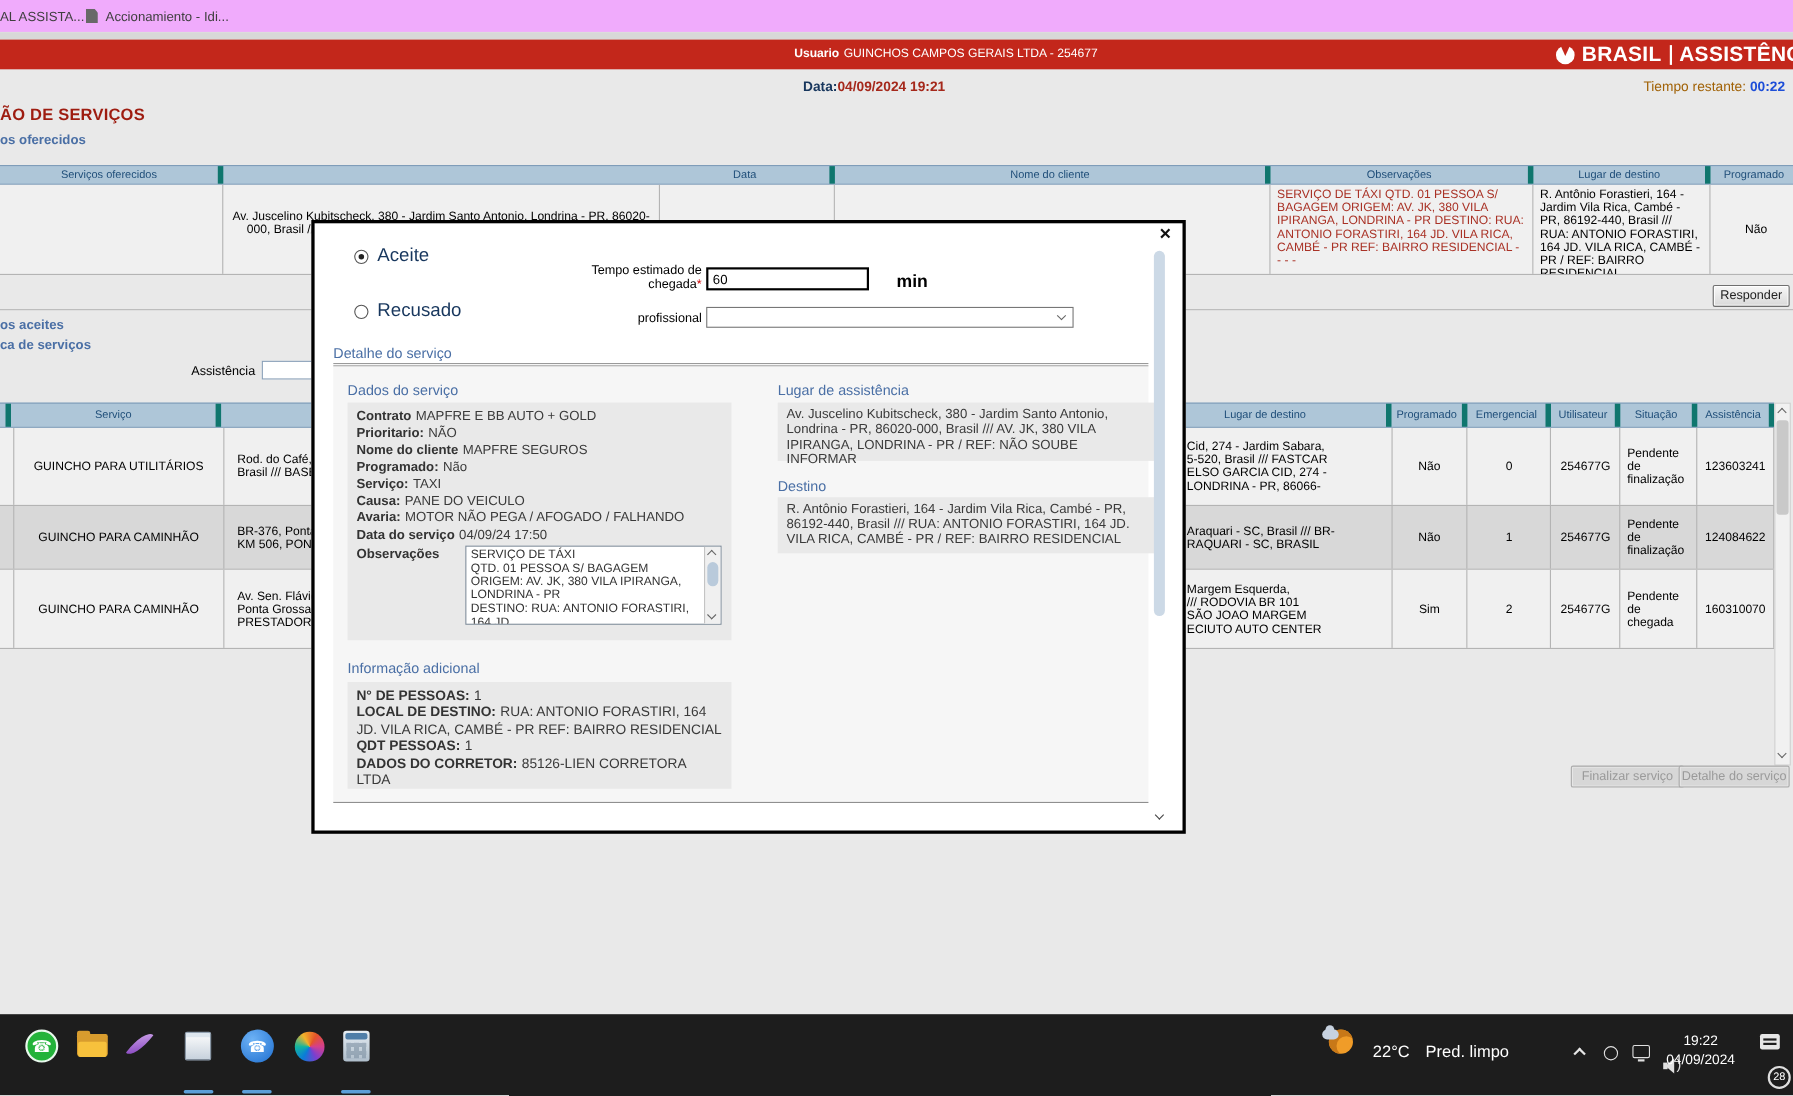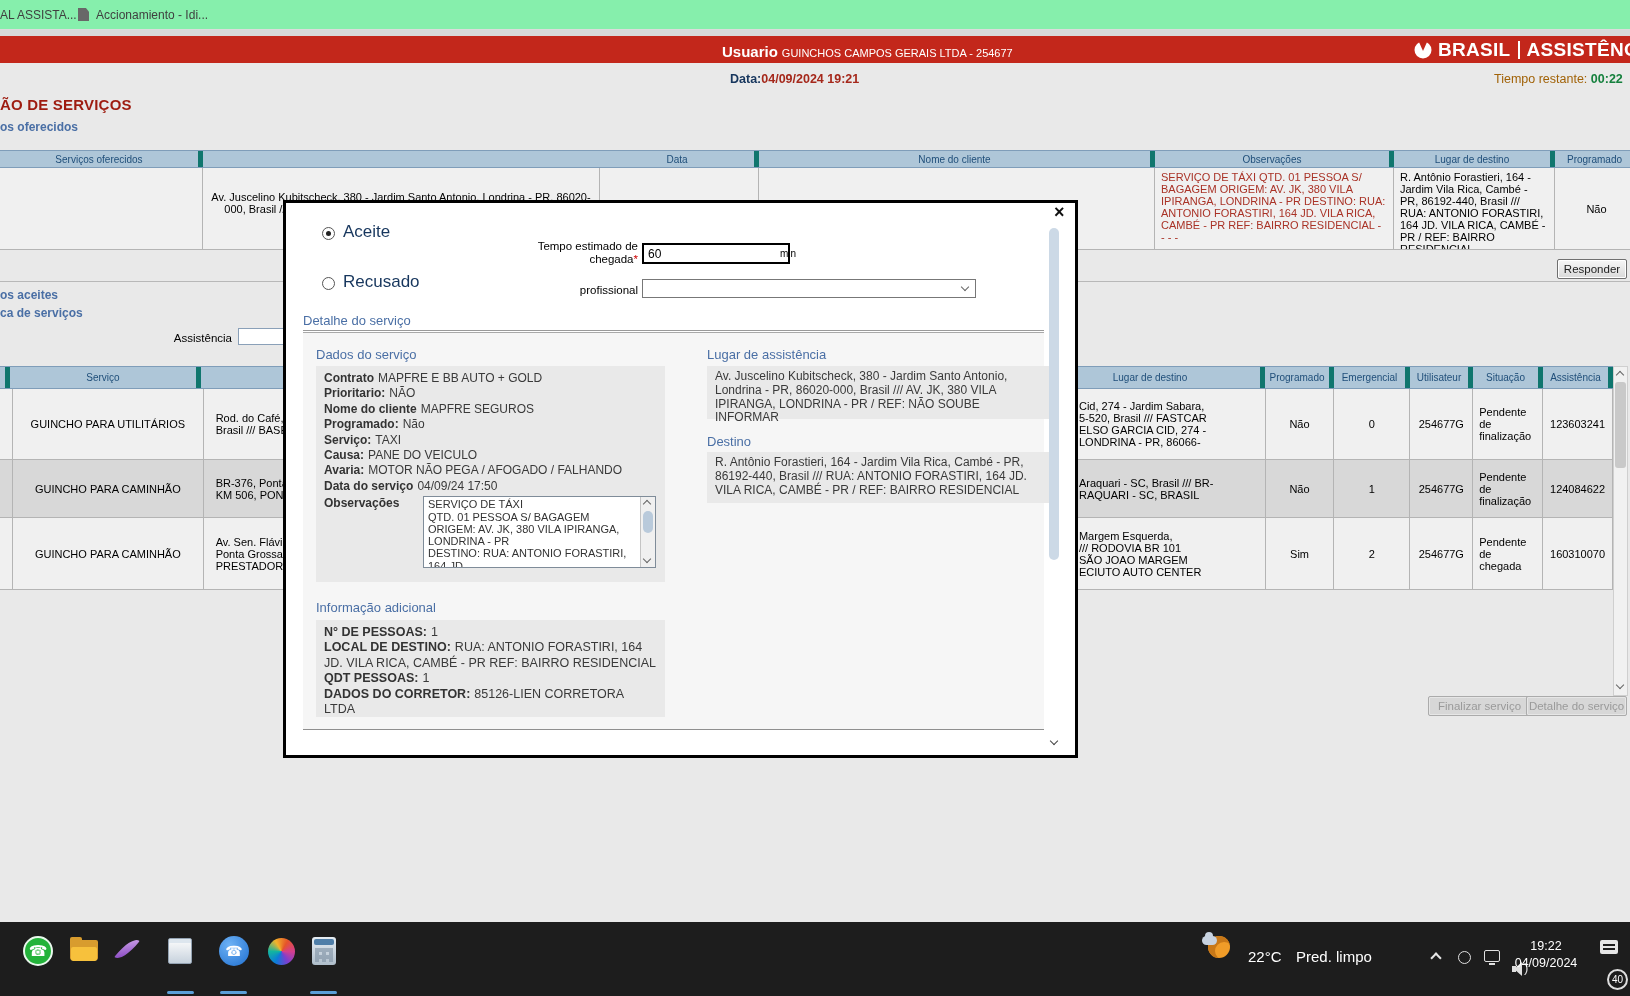--- a/index.html
+++ b/index.html
@@ -2,40 +2,40 @@
 <html><head>
 <meta charset="utf-8">
 <style>
   * { margin:0; padding:0; box-sizing:border-box; }
   html,body { background:#fff; }
   body { font-family:"Liberation Sans", sans-serif; }
   #screen { position:relative; width:1630px; height:996px; background:#e9e9e9; overflow:hidden; }
   .abs { position:absolute; }
 
   
-  #tabstrip { position:absolute; left:0; top:0; width:100%; height:30px; background:#86efac; border-bottom:1px solid #dcdcdc; }
+  #tabstrip { position:absolute; left:0; top:0; width:100%; height:30px; background:#f0abfc; border-bottom:1px solid #dcdcdc; }
   .tab { position:absolute; top:8px; font-size:12px; color:#3f3f3f; white-space:nowrap; }
   .docicon { display:inline-block; width:11px; height:13px; background:#686868;
              clip-path:polygon(0 0,72% 0,100% 28%,100% 100%,0 100%); margin-right:7px; vertical-align:-2px; }
   #grayband { position:absolute; left:0; top:30px; width:100%; height:6px; background:#d8d8d8; }
 
   
   #redbar { position:absolute; left:0; top:36px; width:100%; height:27px; background:#c3271b; }
   #usuario { position:absolute; left:722px; top:7px; color:#fff; font-size:11px; white-space:nowrap; }
-  #usuario b { font-size:15px; margin-right:4px; }
+  #usuario b { font-size:11px; margin-right:4px; }
   #brand { position:absolute; left:1414px; top:0; height:27px; display:flex; align-items:center; color:#fff;
            font-weight:bold; font-size:19px; letter-spacing:.3px; white-space:nowrap; }
   #brand .bdiv { width:2px; height:18px; background:#fff; margin:0 7px; }
   #brand svg { margin-right:6px; }
 
   
   .datalab { color:#17365d; font-weight:bold; }
   .dataval { color:#a5281b; font-weight:bold; }
   .tlab { color:#a16207; }
-  .tval { color:#15803d; font-weight:bold; }
+  .tval { color:#1d4ed8; font-weight:bold; }
 
   #pgtitle { position:absolute; left:0; top:96px; font-size:15px; font-weight:bold; color:#9e1c10; letter-spacing:.2px; }
   .bluecap { position:absolute; left:0; color:#4a6fa5; font-weight:bold; font-size:12px; }
 
   
   .thead { display:flex; background:#aec6d8; border-top:1px solid #7f9db9; border-bottom:1px solid #7f9db9; }
   .thead .c { border-right:5px solid #0f766e; color:#1f4e79; font-size:10px;
               display:flex; align-items:center; justify-content:center; overflow:hidden; }
   .trow { display:flex; border-bottom:1px solid #b4b4b4; }
   .trow .c { border-right:1px solid #b4b4b4; font-size:11px; color:#000; padding:3px 6px;
@@ -283,21 +283,21 @@
       </div>
     <div class="radiolab" style="left:57px;top:19px;">Aceite</div>
     <div class="radio" style="left:36px;top:74px;"></div>
     <div class="radiolab" style="left:57px;top:69px;">Recusado</div>
 
     <div class="mlabel" style="left:200px;top:37px;width:152px;">
       <div>Tempo estimado de</div>
       <div><span>chegada</span><span class="star">*</span></div>
     </div>
     <input id="tempo-input" value="60" style="">
-    <div class="abs" style="left:494px;top:45px;font-size:10px;">min</div>
+    <div class="abs" style="left:529px;top:45px;font-size:16px;font-weight:bold;">min</div>
 
     <div class="mlabel" style="left:200px;top:81px;width:152px;">profissional</div>
     <div id="prof-select">
       <span class="chev down" style="position:absolute;right:7px;top:4px;"></span>
     </div>
 
     <div class="abs bluehead" style="left:17px;top:110px;">Detalhe do serviço</div>
     <div class="abs" style="left:17px;top:127px;width:741px;height:1px;background:#9a9a9a;"></div>
 
     <div id="mpanel">
@@ -405,16 +405,16 @@
 
     <div id="clock">
       <div>19:22</div>
       <div>04/09/2024</div>
     </div>
 
     <div id="notif">
       <div class="l" style="top:4px;"></div>
         <div class="l" style="top:8px;"></div>
     </div>
-    <div id="badge">40</div>
+    <div id="badge">28</div>
   </div>
 
 </div>
 
 </body></html>

